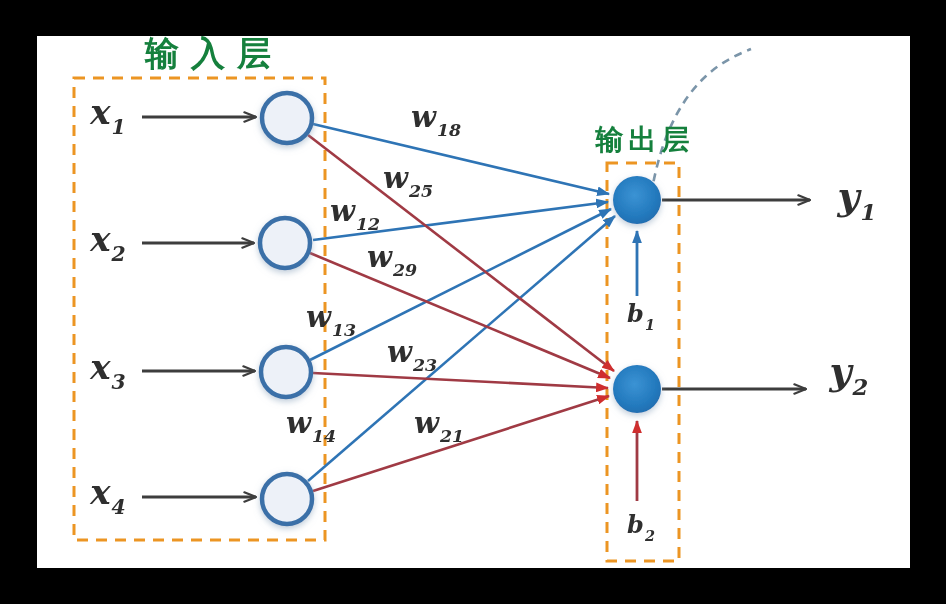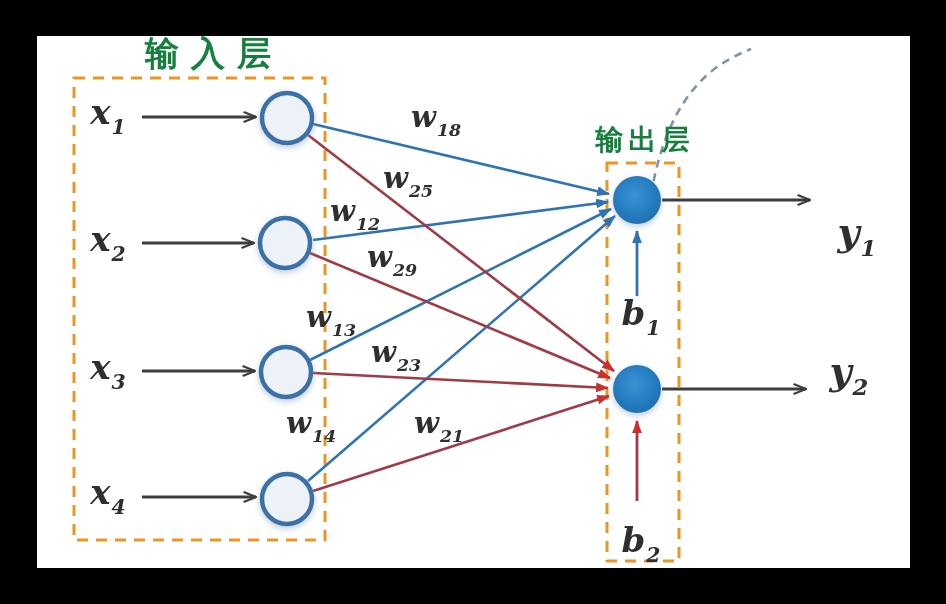--- a/index.html
+++ b/index.html
@@ -14,21 +14,21 @@
   svg.layer{position:absolute;left:0;top:0;width:946px;height:604px;}
   .lbl{
     position:absolute;transform:translate(-50%,-50%);
     font-family:"DejaVu Serif",serif;font-style:italic;font-weight:bold;
     color:#2f2f2f;white-space:nowrap;line-height:1;
   }
   .lbl sub{font-size:0.60em;font-style:italic;margin-left:1px;position:relative;top:2px;}
   .lbl-x{font-size:34px;}
   .lbl-w{font-size:29px;}
   .lbl-y{font-size:38px;}
-  .lbl-b{font-size:34px;}
+  .lbl-b{font-size:24px;}
   .cn{
     position:absolute;transform:translate(-50%,-50%);
     font-family:"DejaVu Sans",sans-serif;font-weight:bold;
     color:#15803d;white-space:nowrap;line-height:1;
   }
   .cn-in{font-size:34px;letter-spacing:12px;}
   .cn-out{font-size:28px;letter-spacing:5px;}
 </style>
 </head>
 <body>
@@ -107,21 +107,21 @@
 <div class="lbl lbl-x" style="left:108px;top:115px;"><span>x</span><sub>1</sub></div>
 <div class="lbl lbl-x" style="left:108px;top:242px;"><span>x</span><sub>2</sub></div>
 <div class="lbl lbl-x" style="left:108px;top:370px;"><span>x</span><sub>3</sub></div>
 <div class="lbl lbl-x" style="left:108px;top:495px;"><span>x</span><sub>4</sub></div>
 
 <div class="lbl lbl-w" style="left:436px;top:120px;"><span>w</span><sub>18</sub></div>
 <div class="lbl lbl-w" style="left:408px;top:181px;"><span>w</span><sub>25</sub></div>
 <div class="lbl lbl-w" style="left:355px;top:214px;"><span>w</span><sub>12</sub></div>
 <div class="lbl lbl-w" style="left:392px;top:260px;"><span>w</span><sub>29</sub></div>
 <div class="lbl lbl-w" style="left:331px;top:320px;"><span>w</span><sub>13</sub></div>
-<div class="lbl lbl-w" style="left:396px;top:355px;"><span>w</span><sub>23</sub></div>
+<div class="lbl lbl-w" style="left:412px;top:355px;"><span>w</span><sub>23</sub></div>
 <div class="lbl lbl-w" style="left:311px;top:426px;"><span>w</span><sub>14</sub></div>
 <div class="lbl lbl-w" style="left:439px;top:426px;"><span>w</span><sub>21</sub></div>
 
-<div class="lbl lbl-y" style="left:857px;top:199px;margin-top:36px;"><span>y</span><sub>1</sub></div>
+<div class="lbl lbl-y" style="left:857px;top:199px;"><span>y</span><sub>1</sub></div>
 <div class="lbl lbl-y" style="left:849px;top:374px;"><span>y</span><sub>2</sub></div>
 
 <div class="lbl lbl-b" style="left:641px;top:316px;"><span>b</span><sub>1</sub></div>
-<div class="lbl lbl-b" style="left:641px;top:543px;"><span>b</span><sub>2</sub></div>
+<div class="lbl lbl-b" style="left:641px;top:527px;"><span>b</span><sub>2</sub></div>
 
 </body></html>

